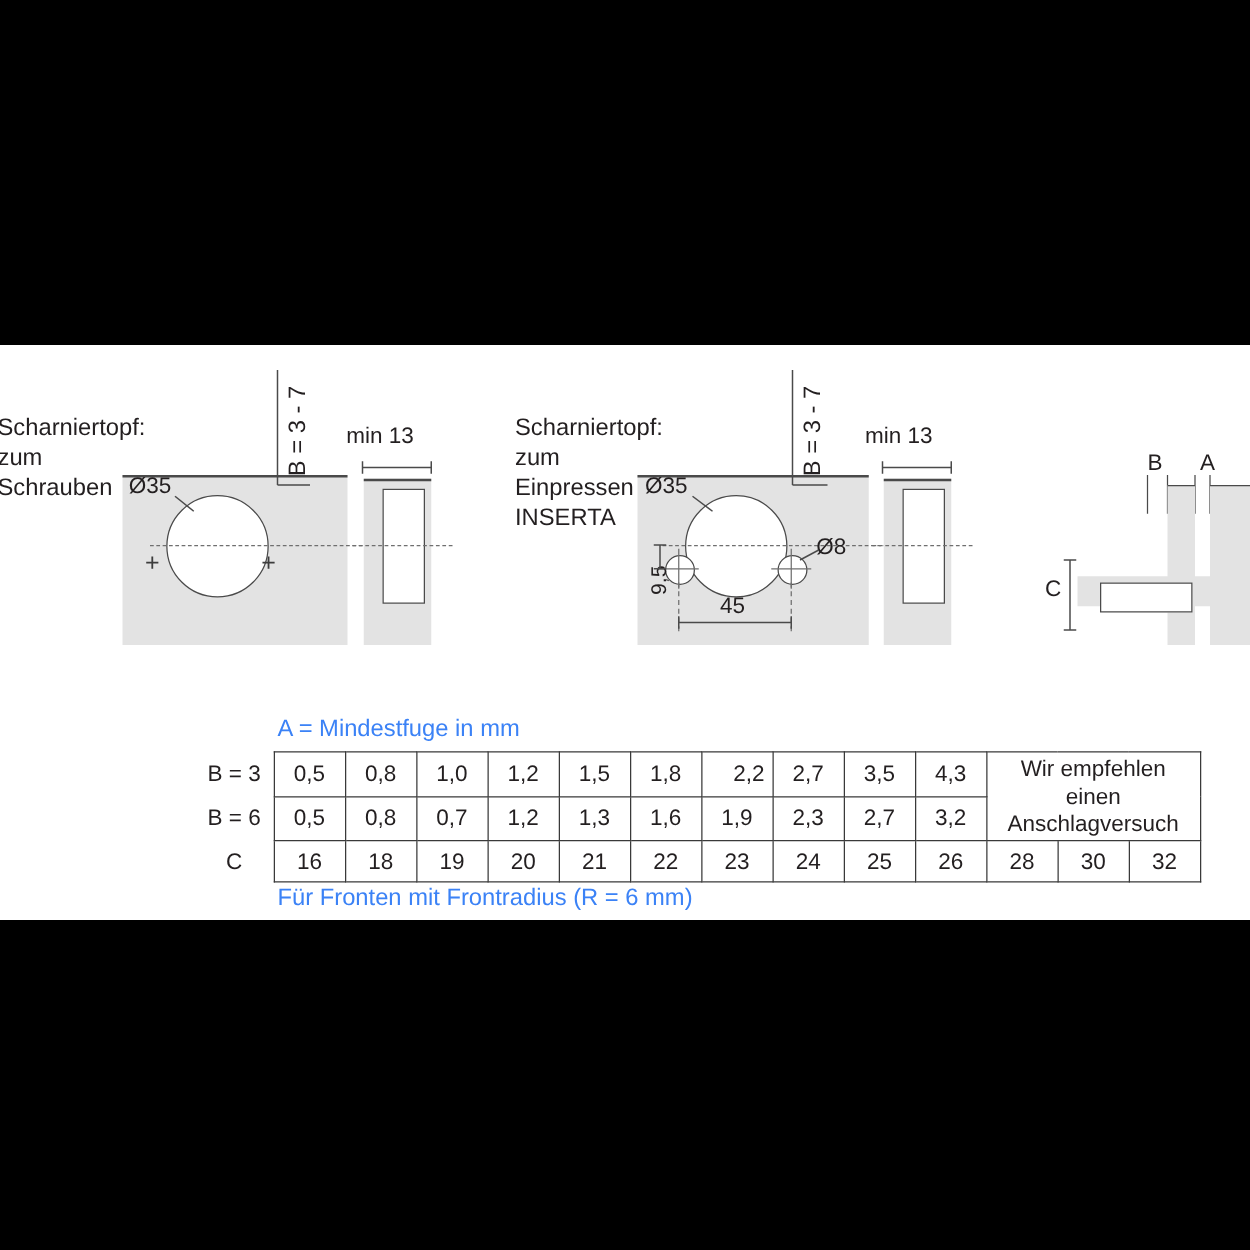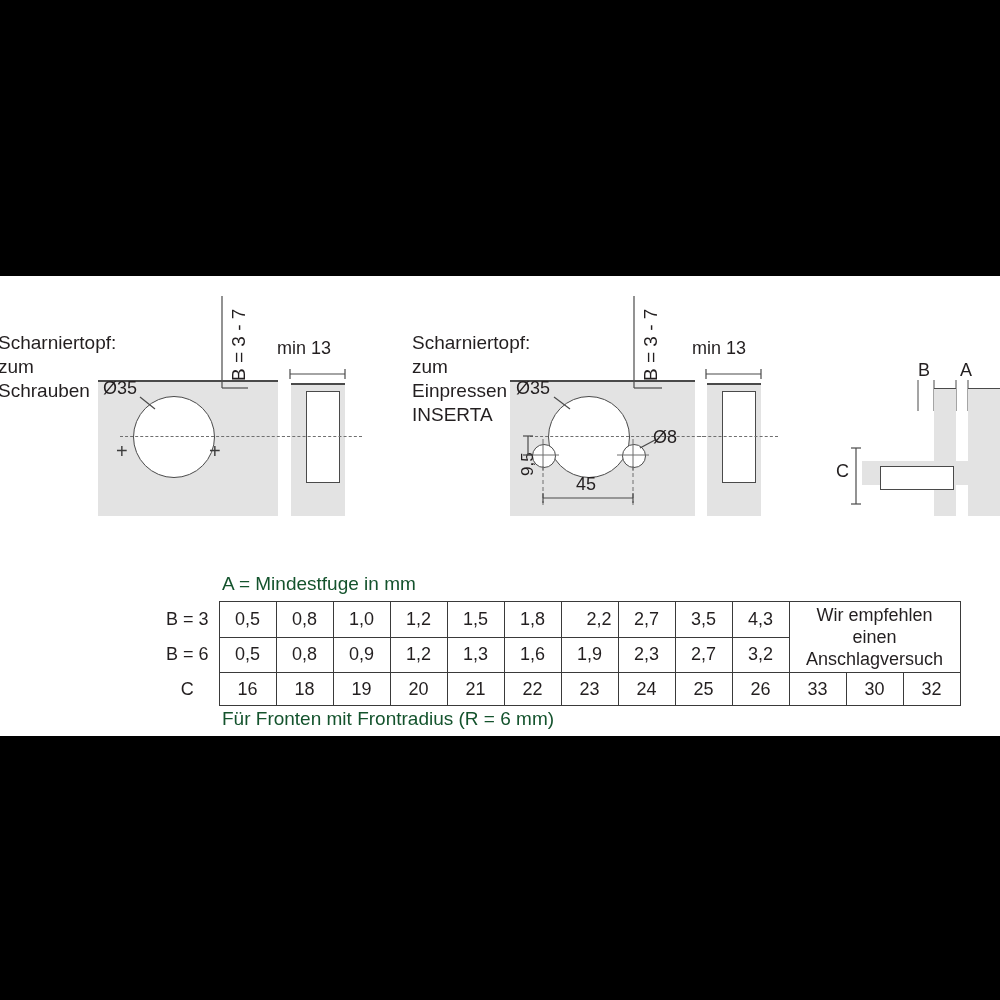--- a/index.html
+++ b/index.html
@@ -83,21 +83,21 @@
     background: transparent;
   }
   #table td.note {
     font-size: 18px;
     line-height: 22px;
     padding: 2px 8px;
   }
   .caption {
     position: absolute;
     font-size: 19px;
-    color: #14532d;
+    color: #3b82f6;
     white-space: pre;
   }
   svg { position: absolute; overflow: visible; }
 </style>
 </head>
 <body>
 
 <div id="root">
   <div id="sheet">
 
@@ -248,42 +248,42 @@
           <td style="width:44px;">4,3</td>
           <td class="note" colspan="3" rowspan="2">
             <div>Wir empfehlen</div>
             <div>einen Anschlagversuch</div>
           </td>
         </tr>
         <tr>
           <td class="rowlabel">B = 6</td>
           <td>0,5</td>
           <td>0,8</td>
-          <td>0,9</td>
+          <td>0,7</td>
           <td>1,2</td>
           <td>1,3</td>
           <td>1,6</td>
           <td>1,9</td>
           <td>2,3</td>
           <td>2,7</td>
           <td>3,2</td>
         </tr>
         <tr>
           <td class="rowlabel">C</td>
           <td>16</td>
           <td>18</td>
           <td>19</td>
           <td>20</td>
           <td>21</td>
           <td>22</td>
           <td>23</td>
           <td>24</td>
           <td>25</td>
           <td>26</td>
-          <td style="width:44px;">33</td>
+          <td style="width:44px;">28</td>
           <td style="width:44px;">30</td>
           <td style="width:44px;">32</td>
         </tr>
       </tbody>
     </table>
     <div class="caption" style="left:222px; top:432px;">Für Fronten mit Frontradius (R = 6 mm)</div>
 
   </div>
 </div>
 

